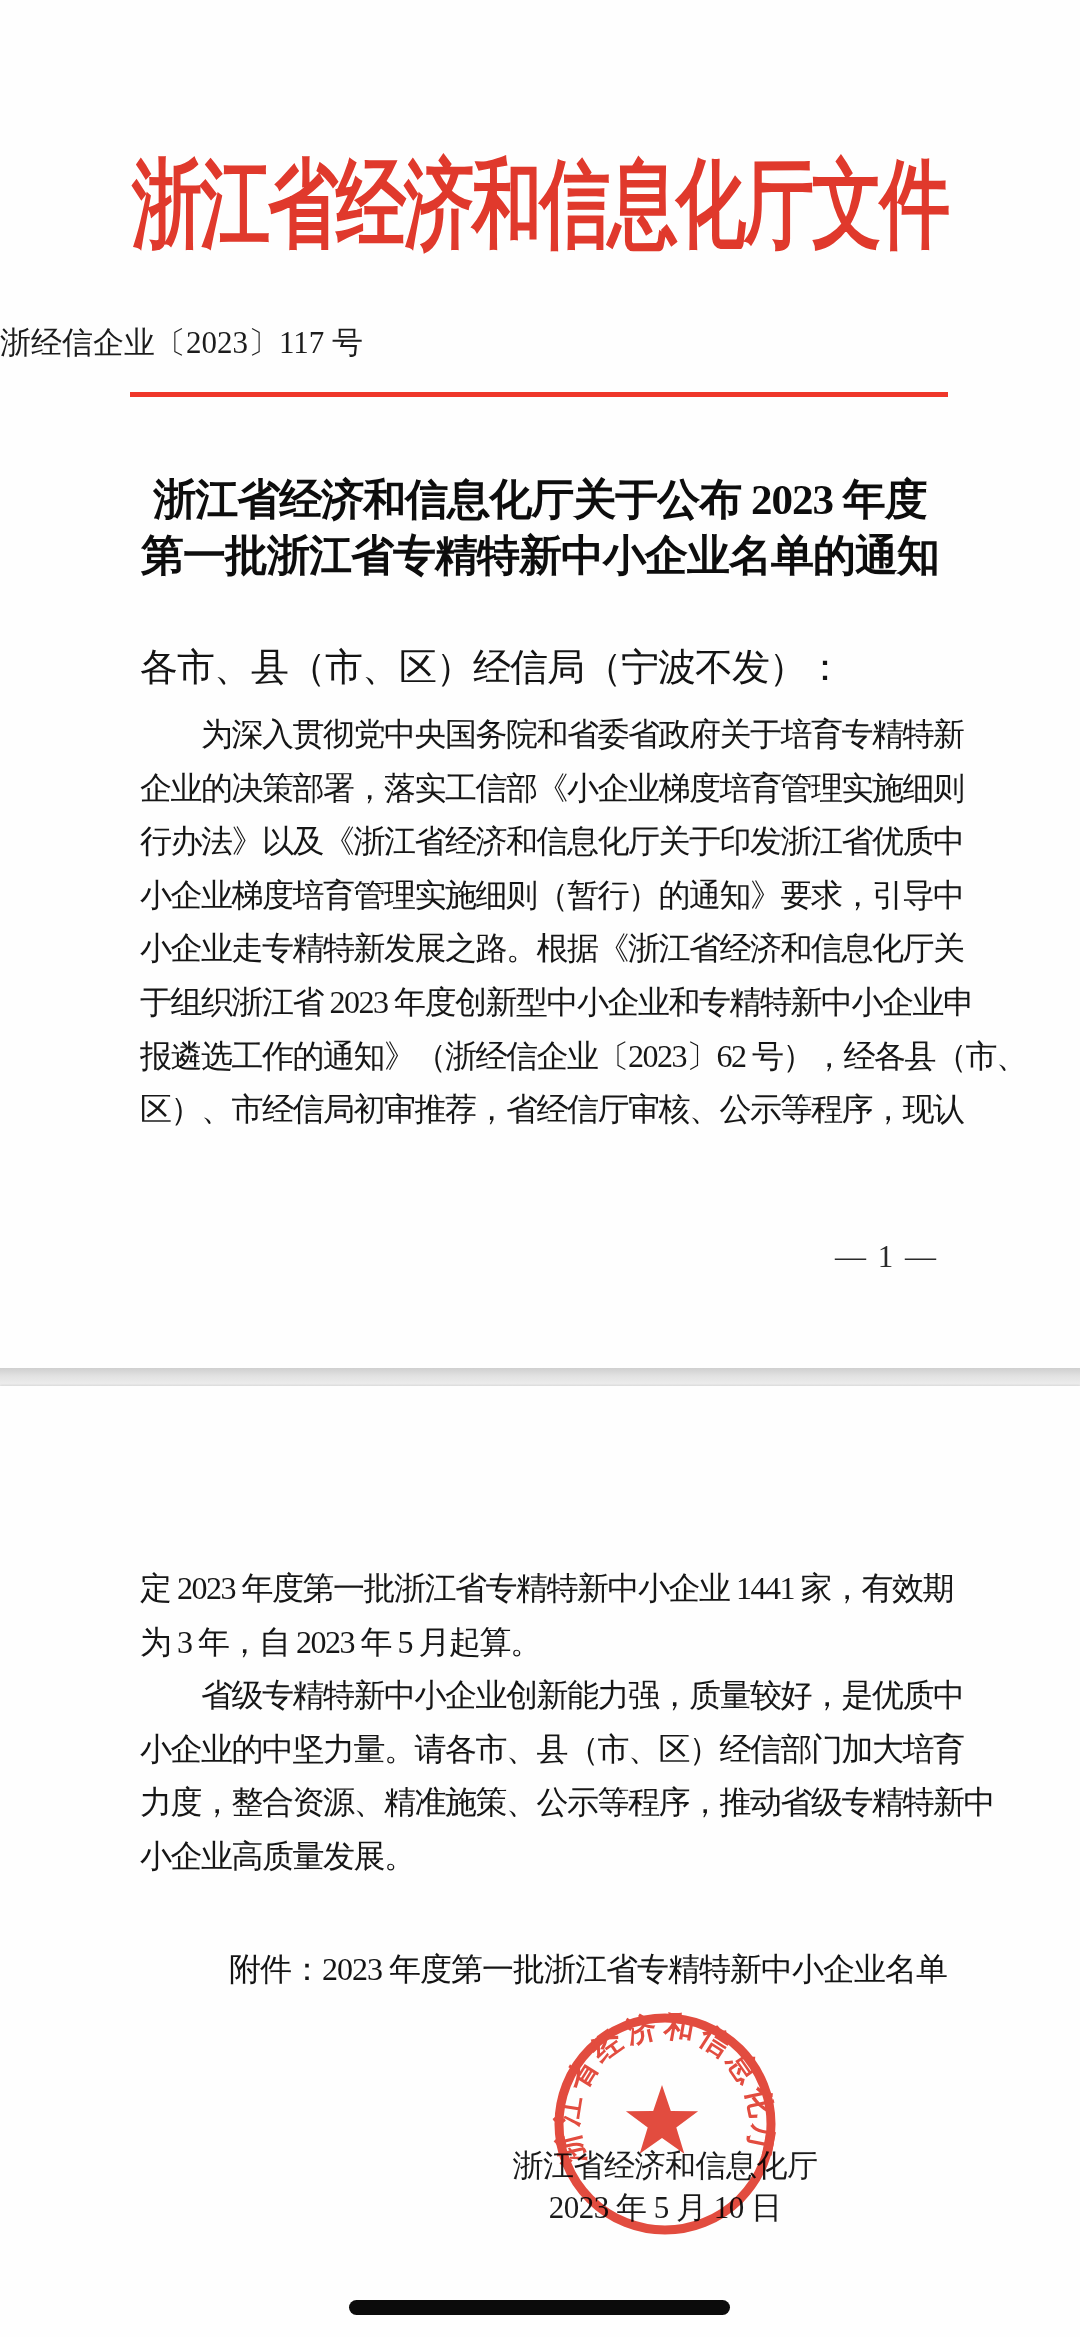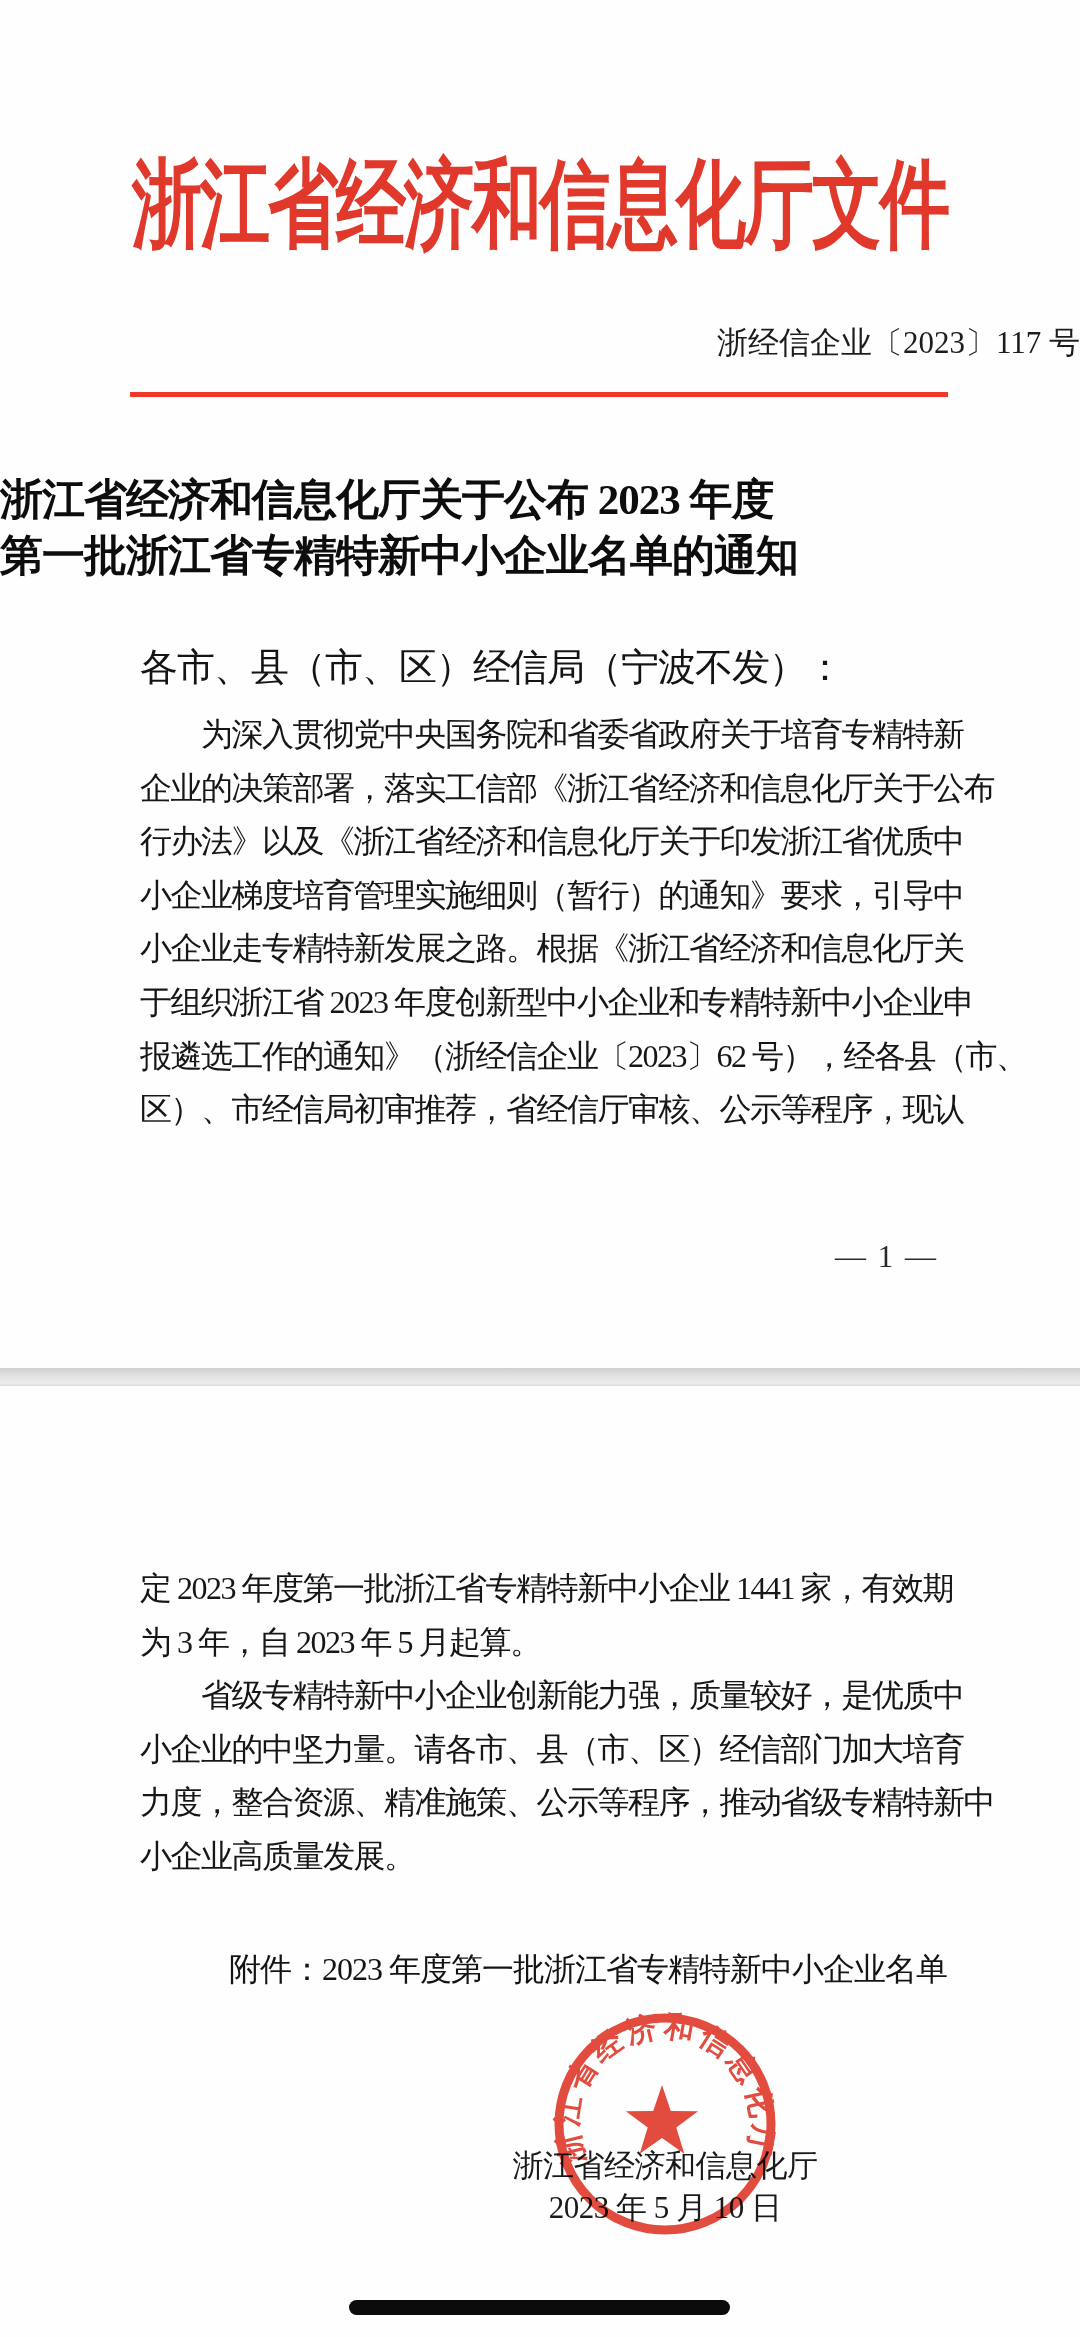--- a/index.html
+++ b/index.html
@@ -47,39 +47,39 @@
     color: #e0392c;
     transform: scaleY(1.38);
     transform-origin: 50% 50%;
     white-space: nowrap;
   }
 
   .doc-number {
     position: absolute;
     left: 0; top: 322px;
     width: 1080px;
-    text-align: right;
+    text-align: left;
     font-size: 31px;
     line-height: 42px;
     color: #1c1c1c;
     white-space: nowrap;
   }
 
   .red-line {
     position: absolute;
     left: 130px; top: 392px;
     width: 818px; height: 5px;
     background: #ef372a;
   }
 
   .doc-title {
     position: absolute;
     left: 0; top: 472px;
     width: 1080px;
-    text-align: left;
+    text-align: center;
     font-weight: 700;
     font-size: 43px;
     line-height: 56px;
     letter-spacing: -1px;
     color: #0d0d0d;
     white-space: nowrap;
   }
 
   .salutation {
     position: absolute;
@@ -170,21 +170,21 @@
 
     <div class="doc-title">
       <div>浙江省经济和信息化厅关于公布 2023 年度</div>
       <div>第一批浙江省专精特新中小企业名单的通知</div>
     </div>
 
     <div class="salutation">各市、县（市、区）经信局（宁波不发）：</div>
 
     <div class="body-block" id="p1-body">
       <div class="body-line indent">为深入贯彻党中央国务院和省委省政府关于培育专精特新</div>
-      <div class="body-line">企业的决策部署，落实工信部《浙江省经济和信息化厅关于公布</div>
+      <div class="body-line">企业的决策部署，落实工信部《小企业梯度培育管理实施细则</div>
       <div class="body-line">行办法》以及《浙江省经济和信息化厅关于印发浙江省优质中</div>
       <div class="body-line">小企业梯度培育管理实施细则（暂行）的通知》要求，引导中</div>
       <div class="body-line">小企业走专精特新发展之路。根据《浙江省经济和信息化厅关</div>
       <div class="body-line">于组织浙江省 2023 年度创新型中小企业和专精特新中小企业申</div>
       <div class="body-line">报遴选工作的通知》（浙经信企业〔2023〕62 号），经各县（市、</div>
       <div class="body-line">区）、市经信局初审推荐，省经信厅审核、公示等程序，现认</div>
     </div>
 
     <div class="page-number">— 1 —</div>
   </div>

